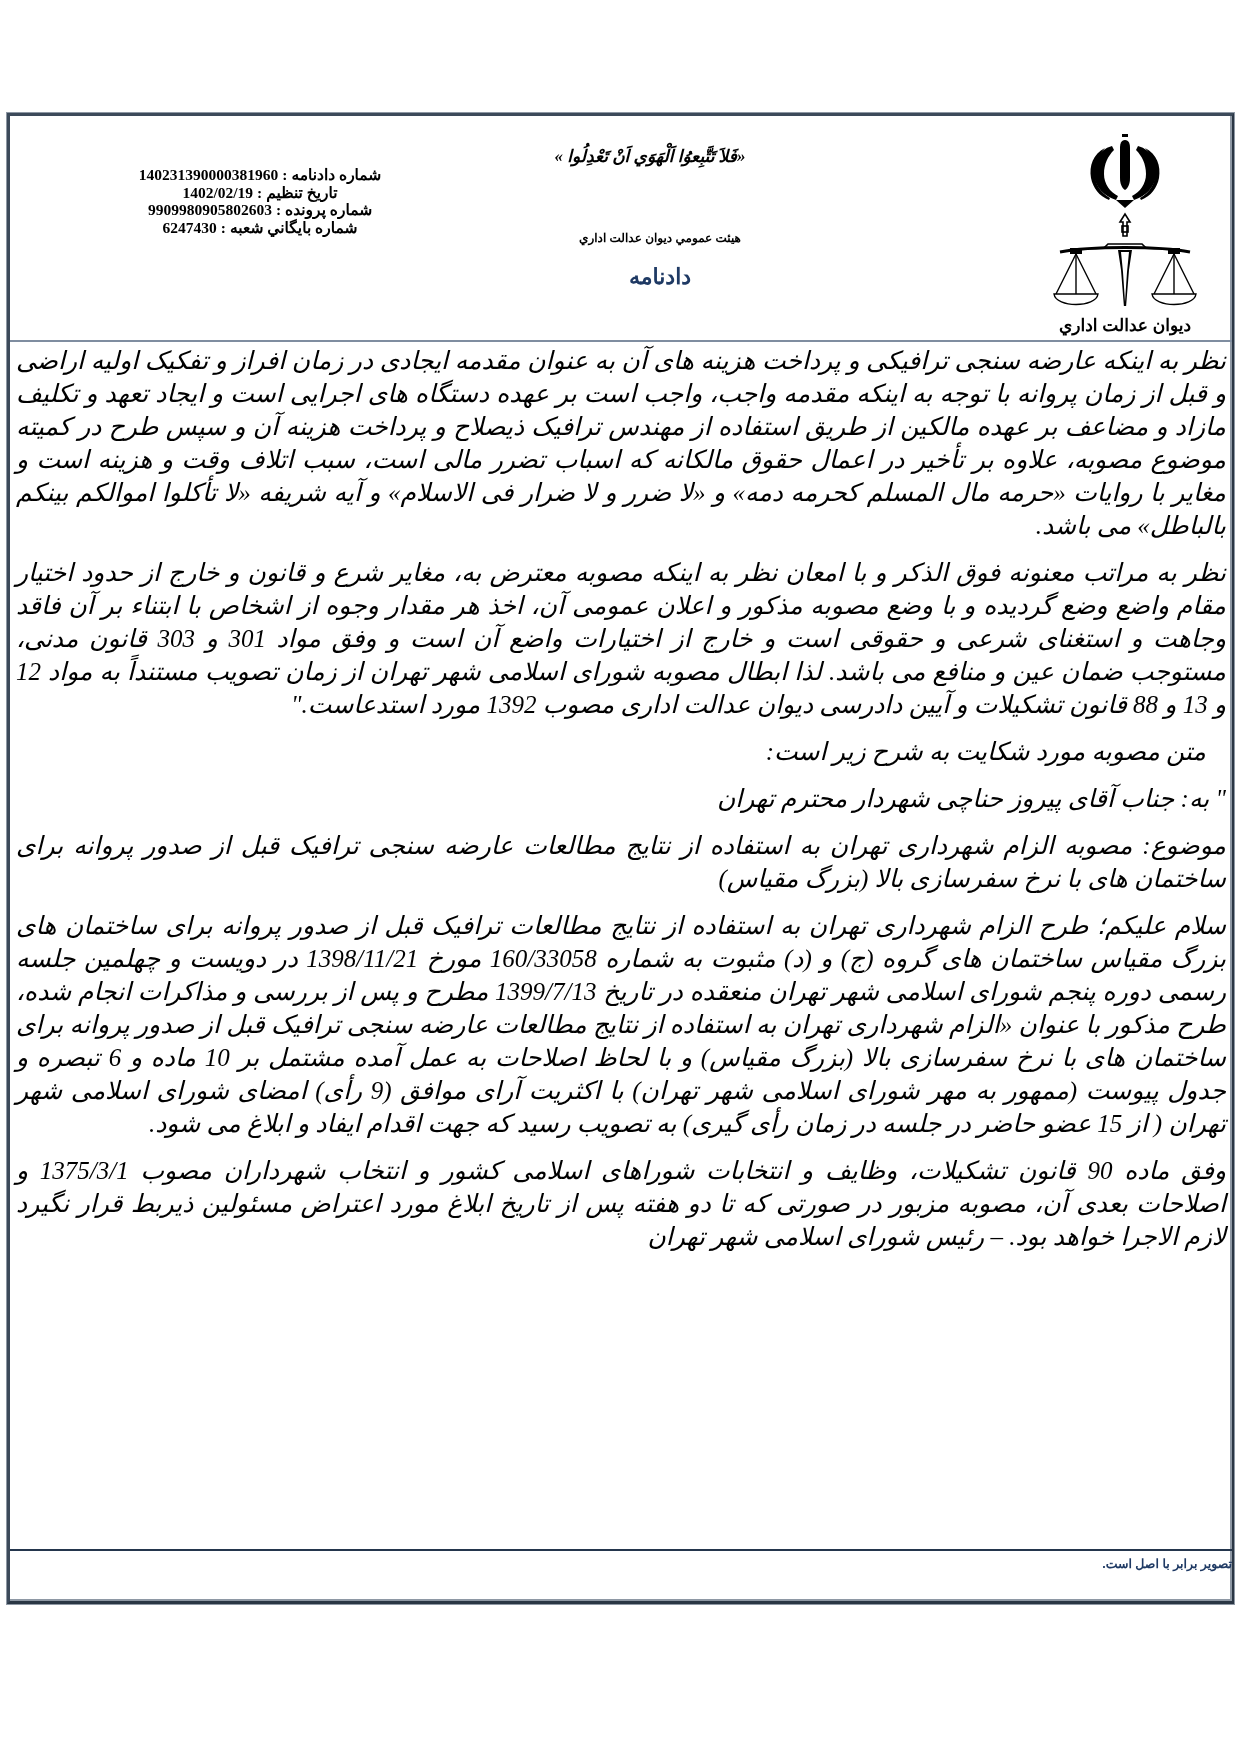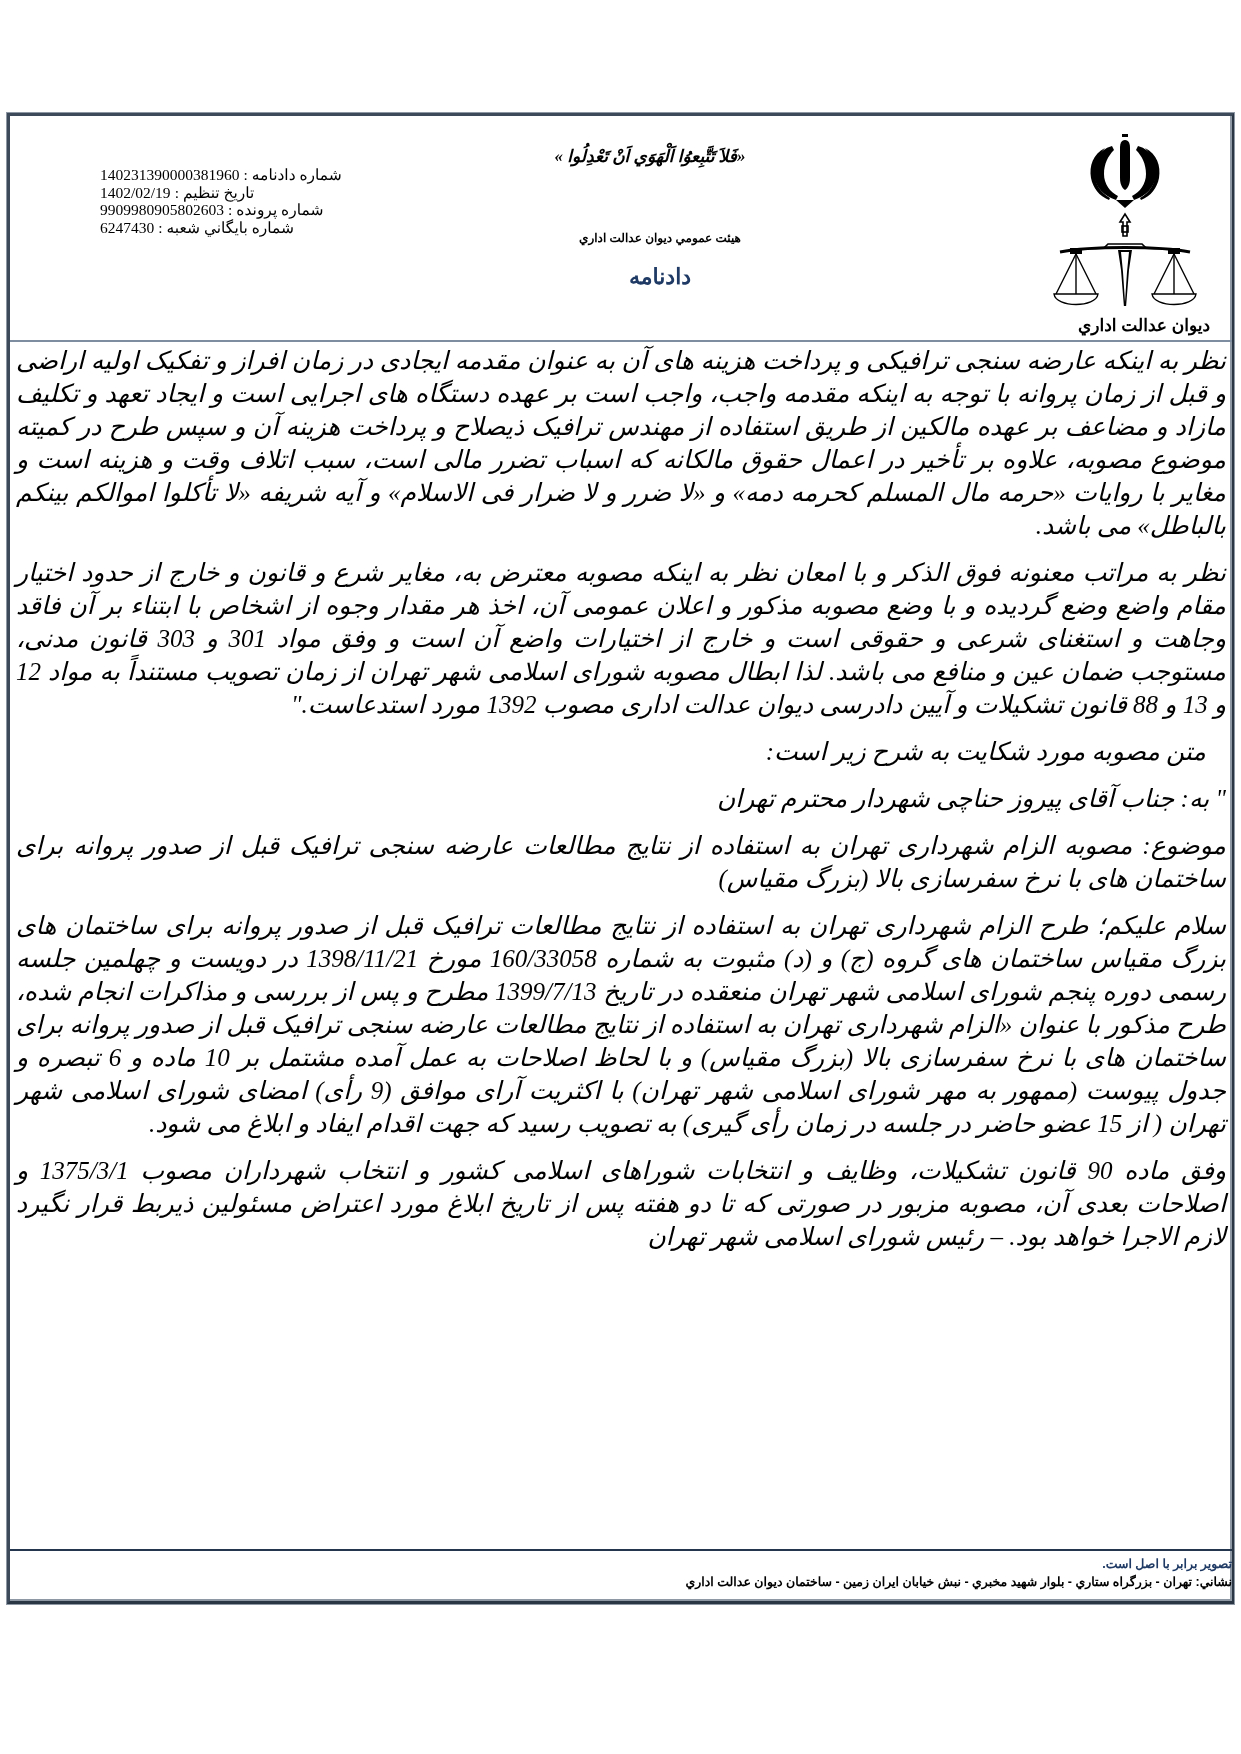--- a/index.html
+++ b/index.html
@@ -22,43 +22,43 @@
     .header {
       position: absolute; left: 0; top: 0; right: 0; height: 226px;
       border-bottom: 2px solid #7f8da0;
     }
     .logo {
       position: absolute; right: 22px; top: 10px; width: 170px; height: 212px;
     }
     .logo svg { display: block; margin: 0 auto; }
     .logo-caption {
       position: absolute; left: 0; right: 0; bottom: 2px;
-      font-family: "Liberation Sans", sans-serif;
+      text-align: center; font-family: "Liberation Sans", sans-serif;
       font-weight: bold; font-size: 17px; direction: rtl;
     }
     .verse {
       position: absolute; left: 490px; width: 300px; top: 30px;
       text-align: center; font-family: "Liberation Serif", serif;
       font-weight: bold; font-size: 17px; direction: rtl; font-style: italic;
     }
     .court-title {
       position: absolute; left: 500px; width: 300px; top: 115px;
       text-align: center; font-family: "Liberation Sans", sans-serif;
       font-weight: bold; font-size: 12px; direction: rtl;
     }
     .doc-title {
       position: absolute; left: 500px; width: 300px; top: 148px;
       text-align: center; font-family: "Liberation Sans", sans-serif;
       font-weight: bold; font-size: 22px; color: #1f3a64; direction: rtl;
       letter-spacing: 1px;
     }
     .meta {
       position: absolute; left: 90px; top: 50px; width: 320px;
-      direction: rtl; text-align: left;
-      font-family: "Liberation Serif", serif; font-weight: normal;
+      direction: rtl; text-align: center;
+      font-family: "Liberation Serif", serif; font-weight: bold;
       font-size: 15.5px; line-height: 17.5px;
     }
     .meta-row { white-space: nowrap; }
     .meta-row .sep { padding: 0 4px; }
 
     
     .content {
       position: absolute; left: 6px; right: 6px; top: 228px;
       direction: rtl; text-align: justify;
       font-family: "Liberation Serif", serif;
@@ -154,16 +154,15 @@
     <p class="para">نظر به مراتب معنونه فوق الذکر و با امعان نظر به اینکه مصوبه معترض به، مغایر شرع و قانون و خارج از حدود اختیار مقام واضع وضع گردیده و با وضع مصوبه مذکور و اعلان عمومی آن، اخذ هر مقدار وجوه از اشخاص با ابتناء بر آن فاقد وجاهت و استغنای شرعی و حقوقی است و خارج از اختیارات واضع آن است و وفق مواد 301 و 303 قانون مدنی، مستوجب ضمان عین و منافع می باشد. لذا ابطال مصوبه شورای اسلامی شهر تهران از زمان تصویب مستنداً به مواد 12 و 13 و 88 قانون تشکیلات و آیین دادرسی دیوان عدالت اداری مصوب 1392 مورد استدعاست."</p>
     <p class="para indent">متن مصوبه مورد شکایت به شرح زیر است:</p>
     <p class="para">" به: جناب آقای پیروز حناچی شهردار محترم تهران</p>
     <p class="para">موضوع: مصوبه الزام شهرداری تهران به استفاده از نتایج مطالعات عارضه سنجی ترافیک قبل از صدور پروانه برای ساختمان های با نرخ سفرسازی بالا (بزرگ مقیاس)</p>
     <p class="para">سلام علیکم؛ طرح الزام شهرداری تهران به استفاده از نتایج مطالعات ترافیک قبل از صدور پروانه برای ساختمان های بزرگ مقیاس ساختمان های گروه (ج) و (د) مثبوت به شماره 160/33058 مورخ 1398/11/21 در دویست و چهلمین جلسه رسمی دوره پنجم شورای اسلامی شهر تهران منعقده در تاریخ 1399/7/13 مطرح و پس از بررسی و مذاکرات انجام شده، طرح مذکور با عنوان «الزام شهرداری تهران به استفاده از نتایج مطالعات عارضه سنجی ترافیک قبل از صدور پروانه برای ساختمان های با نرخ سفرسازی بالا (بزرگ مقیاس) و با لحاظ اصلاحات به عمل آمده مشتمل بر 10 ماده و 6 تبصره و جدول پیوست (ممهور به مهر شورای اسلامی شهر تهران) با اکثریت آرای موافق (9 رأی) امضای شورای اسلامی شهر تهران ( از 15 عضو حاضر در جلسه در زمان رأی گیری) به تصویب رسید که جهت اقدام ایفاد و ابلاغ می شود.</p>
     <p class="para">وفق ماده 90 قانون تشکیلات، وظایف و انتخابات شوراهای اسلامی کشور و انتخاب شهرداران مصوب 1375/3/1 و اصلاحات بعدی آن، مصوبه مزبور در صورتی که تا دو هفته پس از تاریخ ابلاغ مورد اعتراض مسئولین ذیربط قرار نگیرد لازم الاجرا خواهد بود. – رئیس شورای اسلامی شهر تهران</p>
   </div>
 
   <div class="footer">
     <div class="certified">تصوير برابر با اصل است.</div>
-    <div class="address">نشاني:  تهران - بزرگراه ستاري - بلوار شهيد مخبري - نبش خيابان ايران زمين - ساختمان ديوان عدالت اداري</div>
   </div>
 
 </div>
 
 </body></html>

